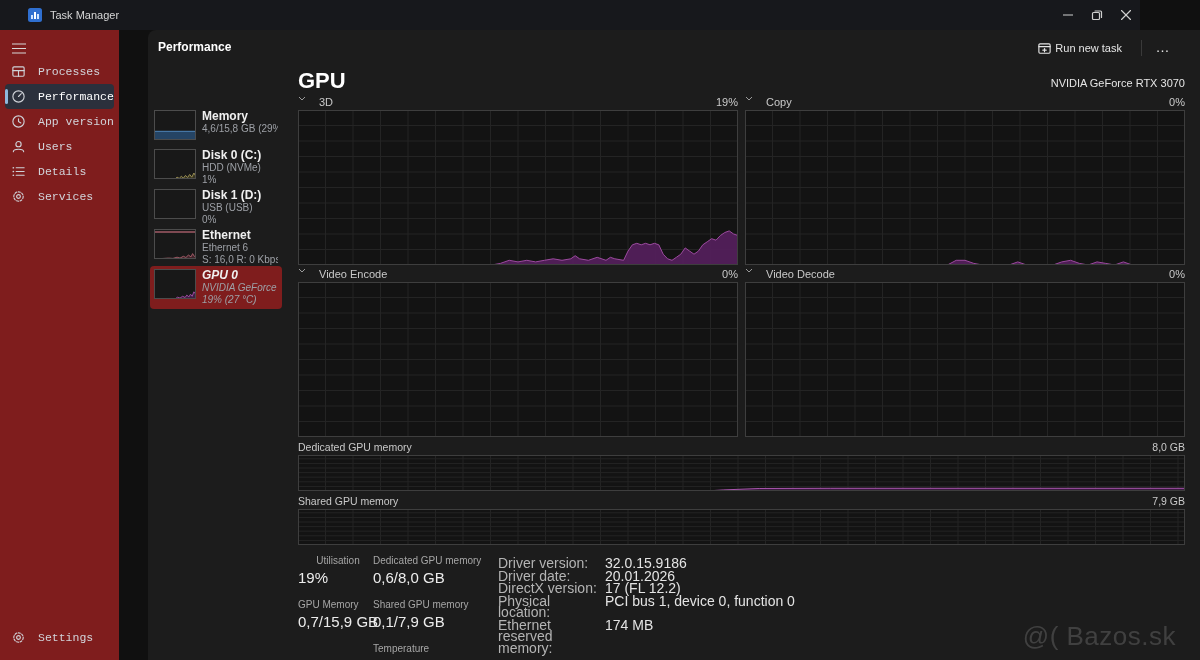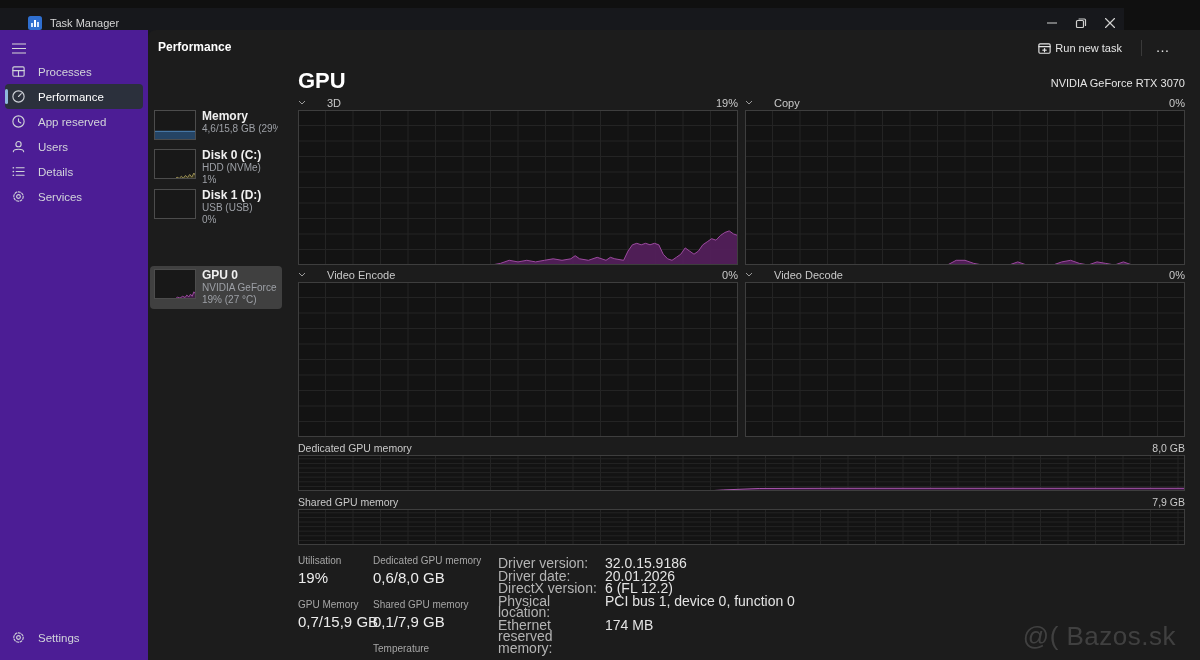--- a/index.html
+++ b/index.html
@@ -4,61 +4,61 @@
 <style>
   html,body{margin:0;padding:0}
   body{
     width:1200px;height:660px;position:relative;overflow:hidden;
     background:#101010;
     font-family:"Liberation Sans",sans-serif;
     -webkit-font-smoothing:antialiased;
     color:#e6e6e6;
   }
   
-  .titlebar{position:absolute;left:0;top:8px;width:1124px;height:30px;background:#17181c;}
+  .titlebar{position:absolute;left:0;top:0;width:1124px;height:30px;background:#17181c;padding-left:16px;}
   .app-logo{position:absolute;left:28px;top:8px;width:14px;height:14px;}
   .app-title{position:absolute;left:50px;top:9px;font-size:11px;color:#d6d6d6;}
   .win-controls{position:absolute;right:0;top:0;height:30px;display:flex;}
   .win-btn{width:29px;height:30px;display:flex;align-items:center;justify-content:center;color:#cfcfcf;}
   
-  .sidebar{position:absolute;left:0;top:30px;width:148px;height:630px;background:#4c1d95;}
+  .sidebar{position:absolute;left:0;top:30px;width:119px;height:630px;background:#7f1d1d;font-family:Liberation Mono, monospace;}
   .hamburger{position:absolute;left:6px;top:6px;width:26px;height:24px;display:flex;align-items:center;justify-content:center;color:#d8d8d8;border-radius:4px;}
   .nav{position:absolute;left:0;top:29px;right:0;}
   .nav-item{height:25px;margin:0 5px;border-radius:4px;display:flex;align-items:center;padding-left:6px;gap:12px;position:relative;color:#d2d4da;}
   .nav-item .ni-icon{width:15px;height:15px;display:flex;color:#cfd2d8;}
   .nav-item .ni-label{font-size:11.5px;}
   .nav-item.active{background:#2b303c;color:#ffffff;}
   .nav-item.active .accent{position:absolute;left:0;top:5px;width:3px;height:15px;border-radius:2px;background:#8fb8dc;}
   .settings-item{position:absolute;left:5px;right:5px;bottom:10px;height:25px;display:flex;align-items:center;padding-left:6px;gap:12px;color:#d2d4da;border-radius:4px;}
   .settings-item .ni-icon{width:15px;height:15px;display:flex;}
   .settings-item .ni-label{font-size:11.5px;}
   
   .card{position:absolute;left:148px;top:30px;width:1052px;height:630px;background:#1c1c1c;border-top-left-radius:8px;}
   .card-header-title{position:absolute;left:10px;top:10px;font-size:12px;font-weight:700;color:#ffffff;}
   .run-task{position:absolute;right:70px;top:7px;height:22px;display:flex;align-items:center;gap:3px;padding:0 8px;border-radius:4px;color:#e6e6e6;font-size:11px;}
   .hdr-divider{position:absolute;right:58px;top:10px;width:1px;height:16px;background:#3a3a3a;}
   .more-btn{position:absolute;right:24px;top:5px;width:26px;height:24px;display:flex;align-items:center;justify-content:center;color:#e6e6e6;font-size:14px;letter-spacing:1px;border-radius:4px;}
   
   .perf-item{position:absolute;left:2px;width:132px;display:flex;gap:6px;padding:3px 4px;box-sizing:border-box;border-radius:4px;}
-  .perf-item.selected{background:#404040;}
+  .perf-item.selected{background:#7f1d1d;font-style:italic;}
   .mini{flex:0 0 auto;background:#181818;}
   .pi-text{min-width:0;}
   .pi-name{font-size:12px;font-weight:700;color:#f0f0f0;line-height:13px;}
   .pi-sub{font-size:10px;color:#9da0a6;line-height:12px;white-space:nowrap;overflow:hidden;}
   
   .gpu-title{position:absolute;left:150px;top:38px;font-size:22px;font-weight:600;color:#ffffff;}
   .gpu-device{position:absolute;right:15px;top:47px;font-size:11px;color:#e6e6e6;}
-  .chart-head{position:absolute;display:flex;align-items:center;gap:21px;font-size:11px;color:#c9c9c9;height:13px;}
+  .chart-head{position:absolute;display:flex;align-items:flex-start;gap:13px;font-size:11px;color:#c9c9c9;height:13px;}
   .chart-head .val{margin-left:auto;}
   .chart-head.strip-head{font-size:10.5px;}
   .bigchart,.stripchart{position:absolute;background:#131313;display:block;}
   
   .stat-col{position:absolute;}
   .stat-label{font-size:10px;color:#a6a6a6;line-height:12px;margin-top:12px;}
-  .stat-label:first-child{margin-top:0;}
+  .stat-label:first-child{margin-top:0;text-align:center;}
   .stat-value{font-size:15px;color:#ececec;line-height:18px;margin-top:2px;}
   .detail-col{position:absolute;}
   .detail-row{display:flex;font-size:14px;line-height:11.5px;margin-bottom:1px;margin-left:38px;}
   .detail-row .dl{width:107px;color:#b4b4b4;flex:0 0 auto;}
   .detail-row .dv{color:#e4e4e4;white-space:nowrap;}
   
   .watermark{position:absolute;right:24px;bottom:8px;font-size:26px;color:#4a4a4a;opacity:.8;letter-spacing:.5px;}
   svg{display:block}
   .icon-stroke{stroke:currentColor;fill:none;stroke-width:1.2;stroke-linecap:round;stroke-linejoin:round;}
 </style>
@@ -123,21 +123,21 @@
       </span>
       <span class="ni-label">Performance</span>
     </div>
     <div class="nav-item">
       <span class="ni-icon">
         <svg width="15" height="15" viewBox="0 0 16 16">
             <circle class="icon-stroke" cx="8" cy="8" r="6"></circle>
             <polyline class="icon-stroke" points="8,5 8,8 10.5,9.5"></polyline>
           </svg>
       </span>
-      <span class="ni-label">App reserved</span>
+      <span class="ni-label">App version</span>
     </div>
     <div class="nav-item">
       <span class="ni-icon">
         <svg width="15" height="15" viewBox="0 0 16 16">
             <circle class="icon-stroke" cx="8" cy="5.5" r="2.8"></circle>
             <path class="icon-stroke" d="M2.5,13.5 C2.5,10 13.5,10 13.5,13.5"></path>
           </svg>
       </span>
       <span class="ni-label">Users</span>
     </div>
@@ -217,20 +217,33 @@
     </div>
   </div>
   <div class="perf-item" style="top:156px">
     <svg class="mini" width="42" height="30">
         <rect x="0.5" y="0.5" width="41" height="29" fill="none" stroke="#4c4c4c" stroke-width="1"></rect>
       </svg>
     <div class="pi-text">
       <div class="pi-name">Disk 1 (D:)</div>
       <div class="pi-sub">USB (USB)</div>
       <div class="pi-sub">0%</div>
+    </div>
+  </div>
+  <div class="perf-item" style="top:196px">
+    <svg class="mini" width="42" height="30">
+        <polygon points="0,30 0.0,30.0 14.7,29.1 18.9,29.4 23.1,28.2 26.0,29.1 29.4,27.3 31.9,28.5 34.4,26.1 37.0,27.9 38.6,24.6 40.3,27.3 42.0,28.2 42,30" fill="#43262c" fill-opacity="0.92"></polygon>
+        <polyline points="0.0,30.0 14.7,29.1 18.9,29.4 23.1,28.2 26.0,29.1 29.4,27.3 31.9,28.5 34.4,26.1 37.0,27.9 38.6,24.6 40.3,27.3 42.0,28.2" fill="none" stroke="#a05a66" stroke-width="1"></polyline>
+        <line x1="1" y1="3.0" x2="41" y2="3.0" stroke="#a05a66" stroke-width="1.4"></line>
+        <rect x="0.5" y="0.5" width="41" height="29" fill="none" stroke="#4c4c4c" stroke-width="1"></rect>
+      </svg>
+    <div class="pi-text">
+      <div class="pi-name">Ethernet</div>
+      <div class="pi-sub">Ethernet 6</div>
+      <div class="pi-sub">S: 16,0 R: 0 Kbps</div>
     </div>
   </div>
   <div class="perf-item selected" style="top:236px">
     <svg class="mini" width="42" height="30">
         <polygon points="0,30 0.0,30.0 21.0,30.0 23.5,28.2 26.0,29.1 28.6,27.3 31.1,28.5 32.8,26.1 34.9,27.9 36.5,25.2 38.2,27.3 39.9,22.8 42.0,25.5 42,30" fill="#431f49" fill-opacity="0.92"></polygon>
         <polyline points="0.0,30.0 21.0,30.0 23.5,28.2 26.0,29.1 28.6,27.3 31.1,28.5 32.8,26.1 34.9,27.9 36.5,25.2 38.2,27.3 39.9,22.8 42.0,25.5" fill="none" stroke="#9b4a9e" stroke-width="1"></polyline>
         <rect x="0.5" y="0.5" width="41" height="29" fill="none" stroke="#4c4c4c" stroke-width="1"></rect>
       </svg>
     <div class="pi-text">
       <div class="pi-name">GPU 0</div>
@@ -500,21 +513,21 @@
     <div class="detail-row">
       <span class="dl">Driver version:</span>
       <span class="dv">32.0.15.9186</span>
     </div>
     <div class="detail-row">
       <span class="dl">Driver date:</span>
       <span class="dv">20.01.2026</span>
     </div>
     <div class="detail-row">
       <span class="dl">DirectX version:</span>
-      <span class="dv">6 (FL 12.2)</span>
+      <span class="dv">17 (FL 12.2)</span>
     </div>
     <div class="detail-row">
       <span class="dl">Physical location:</span>
       <span class="dv">PCI bus 1, device 0, function 0</span>
     </div>
     <div class="detail-row">
       <span class="dl">Ethernet reserved memory:</span>
       <span class="dv">174 MB</span>
     </div>
   </div>

